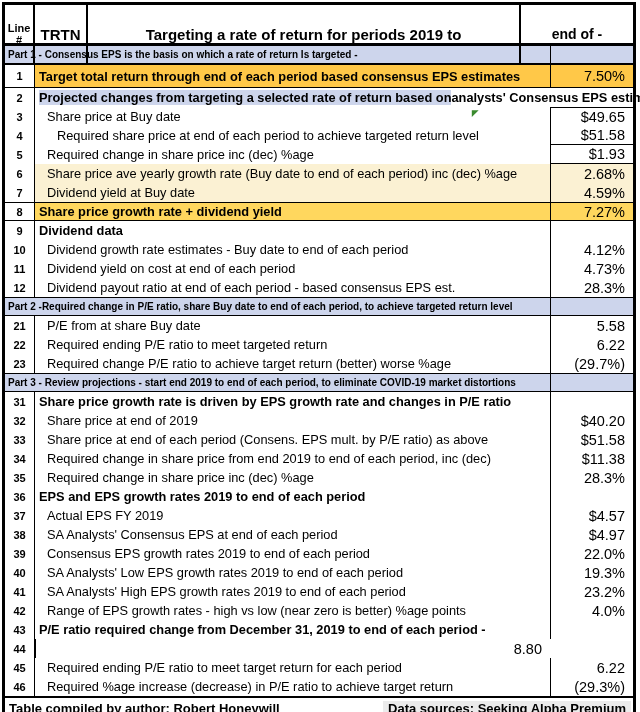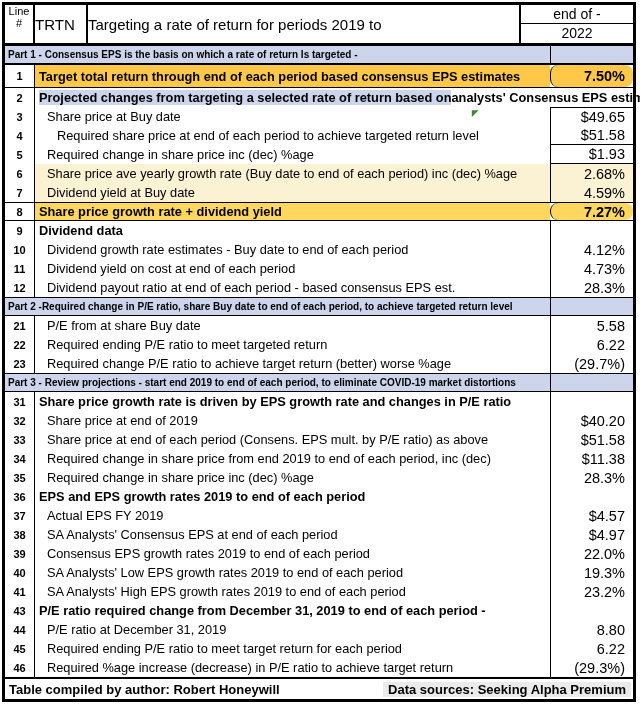--- a/index.html
+++ b/index.html
@@ -1,37 +1,37 @@
 <!DOCTYPE html>
 <html><head>
 <meta charset="utf-8">
 <style>
   html,body{margin:0;padding:0;background:#ffffff;font-family:"Liberation Sans",sans-serif;}
   .sheet{width:634px;margin:2px;border:3px solid #000;background:#fff;box-sizing:border-box;}
 
   
   .hdr{display:grid;grid-template-columns:30px 53px 1fr 112px;border-bottom:2px solid #000;height:38px;}
-  .hdr-cell{display:flex;align-items:center;font-weight:400;border-right:2px solid #000;box-sizing:border-box;}
+  .hdr-cell{display:flex;align-items:center;justify-content:center;font-weight:700;border-right:2px solid #000;box-sizing:border-box;}
   .hdr-line{flex-direction:column;font-size:11px;line-height:12px;}
   .hdr-ticker{font-size:15px;}
   .hdr-title{font-size:15px;}
-  .hdr-endof{flex-direction:column;border-right:none;padding:0;}
+  .hdr-endof{flex-direction:column;border-right:none;padding:0;margin-top:20px;}
   .hdr-endof .top{width:100%;text-align:center;font-size:14px;border-bottom:1.5px solid #000;box-sizing:border-box;height:19px;line-height:18px;}
   .hdr-endof .bot{width:100%;text-align:center;font-size:14px;height:19px;line-height:18px;}
 
   
   .row{display:grid;grid-template-columns:30px 1fr 83px;height:19px;box-sizing:border-box;background:#fff;}
   .row.tall{height:24px;}
   .lnum{display:flex;align-items:center;justify-content:center;font-size:11px;font-weight:700;border-right:1px solid #000;box-sizing:border-box;background:#fff;}
   .label{display:flex;align-items:center;font-size:12.8px;white-space:nowrap;overflow:hidden;padding-left:12px;box-sizing:border-box;}
   .label.ind0{padding-left:4px;text-align:center;}
   .label.ind2{padding-left:22px;}
   .label.b{font-weight:700;}
   .vcell{display:flex;align-items:center;justify-content:flex-end;padding-right:8px;font-size:14.5px;border-left:1.5px solid #000;box-sizing:border-box;}
-  .vcell.b{font-weight:700;border-radius:8px;}
+  .vcell.b{font-weight:400;}
   .vcell.vtop{border-top:1px solid #000;}
   .vcell.vbottom{border-bottom:1px solid #000;}
   .row.btop{border-top:1px solid #000;}
   .row.bbottom{border-bottom:1px solid #000;}
 
   
   .row.part{grid-template-columns:1fr 83px;border-top:1px solid #000;border-bottom:1px solid #000;}
   .row.part .plabel{display:flex;align-items:center;font-size:10px;font-weight:700;white-space:nowrap;overflow:hidden;padding-left:3px;}
 
   
@@ -215,27 +215,31 @@
     <div class="lnum">40</div>
     <div class="label">SA Analysts' Low EPS growth rates 2019 to end of each period</div>
     <div class="vcell">19.3%</div>
   </div>
       <div class="row">
     <div class="lnum">41</div>
     <div class="label">SA Analysts' High EPS growth rates 2019 to end of each period</div>
     <div class="vcell">23.2%</div>
   </div>
       <div class="row">
+    <div class="lnum">42</div>
+    <div class="label">Range of EPS growth rates - high vs low (near zero is better) %age points</div>
+    <div class="vcell">4.0%</div>
+  </div>
+      <div class="row">
     <div class="lnum">43</div>
     <div class="label ind0 b">P/E ratio required change from December 31, 2019 to end of each period -</div>
     <div class="vcell"></div>
   </div>
       <div class="row">
     <div class="lnum">44</div>
-    <div class="label">P/E ratio at December 31, 2019</div>
     <div class="vcell">8.80</div>
   </div>
       <div class="row">
     <div class="lnum">45</div>
     <div class="label">Required ending P/E ratio to meet target return for each period</div>
     <div class="vcell">6.22</div>
   </div>
       <div class="row">
     <div class="lnum">46</div>
     <div class="label">Required %age increase (decrease) in P/E ratio to achieve target return</div>

